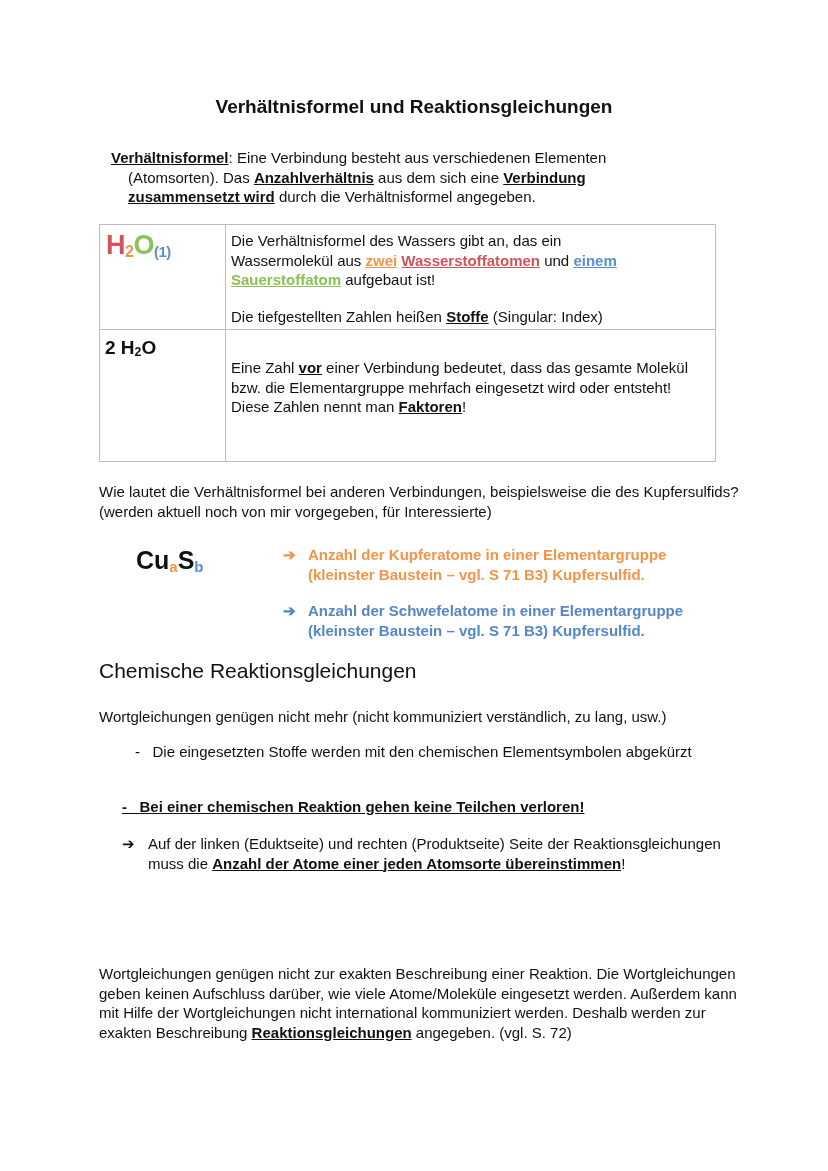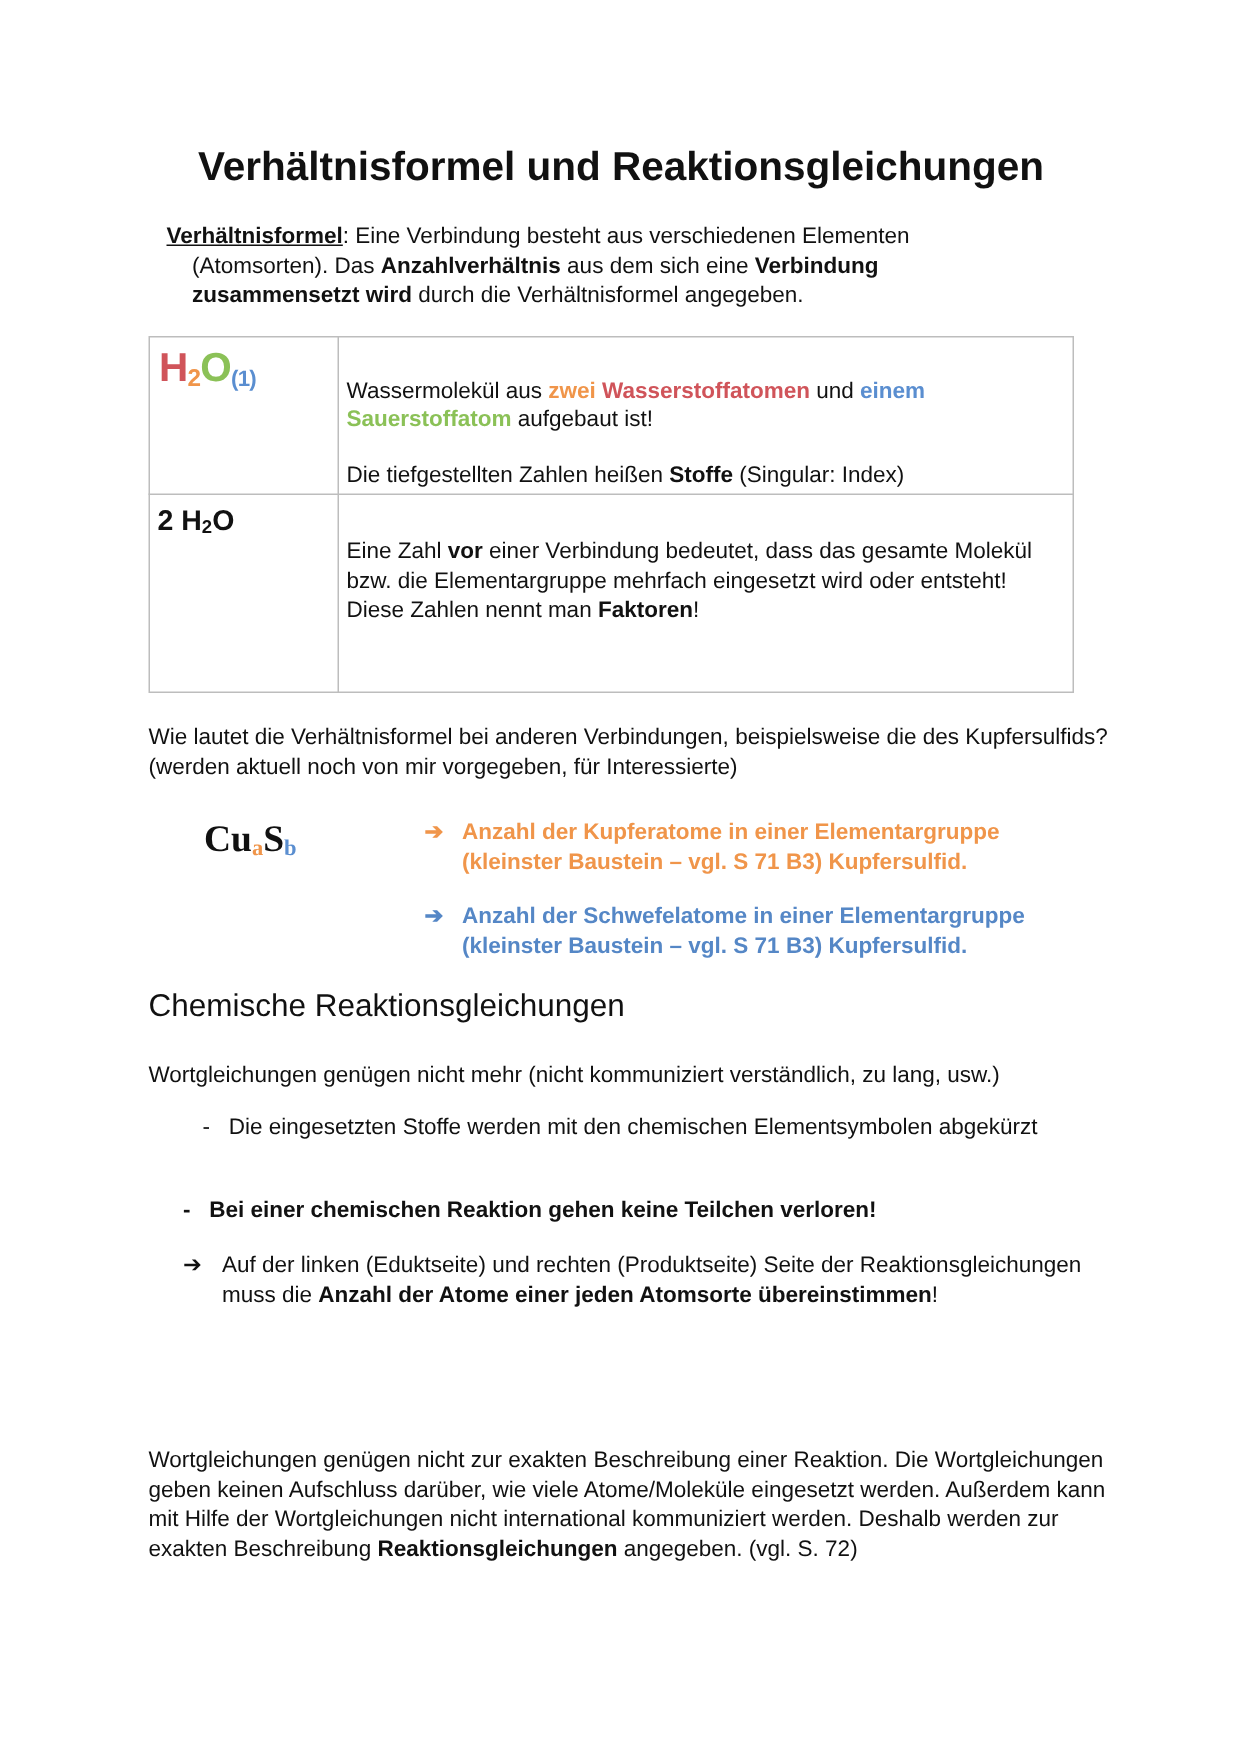--- a/index.html
+++ b/index.html
@@ -3,44 +3,44 @@
 <meta charset="utf-8">
 <style>
   html, body { margin: 0; padding: 0; background: #ffffff; }
   body {
     width: 828px; height: 1171px; position: relative; overflow: hidden;
     font-family: "Liberation Sans", sans-serif; color: #111111;
   }
   .abs { position: absolute; }
   .title {
     left: 0; width: 828px; top: 96px; text-align: center;
-    font-size: 27px; font-weight: bold; color: #111;
+    font-size: 19px; font-weight: bold; color: #111;
   }
   .p { font-size: 15px; line-height: 19.5px; }
-  .b { font-weight: bold; }
+  .b { font-weight: bold; text-decoration: underline; }
   .u { text-decoration: underline; margin-left: 12px; }
   .intro { left: 99px; top: 148px; width: 620px; }
   .intro .indent { padding-left: 29px; display: block; }
   .tbl {
     left: 99px; top: 224px; width: 617px; height: 238px;
     border: 1px solid #bdbdbd; box-sizing: border-box;
   }
   .vline { left: 225px; top: 224px; width: 1px; height: 238px; background: #bdbdbd; }
   .hline { left: 99px; top: 329px; width: 617px; height: 1px; background: #bdbdbd; }
   .h2o {
     left: 106px; top: 230px; font-size: 27px; font-weight: bold; letter-spacing: -0.5px;
   }
   .h2o sub, .cu sub { font-size: 60%; vertical-align: -3px; }
   .cell1 { left: 231px; top: 231px; width: 480px; }
   .cell1 .gap { height: 17px; }
   .twoh2o { left: 105px; top: 337px; font-size: 19px; font-weight: bold; }
   .twoh2o sub { font-size: 65%; vertical-align: -2px; }
   .cell2 { left: 231px; top: 358px; width: 480px; }
   .question { left: 99px; top: 482px; width: 640px; }
-  .cu { left: 136px; top: 546px; font-size: 25px; font-weight: bold; font-family: Liberation Serif, serif; }
+  .cu { left: 136px; top: 546px; font-size: 25px; font-weight: bold; }
   .arrow-item {
     left: 283px; width: 450px; font-size: 15px; line-height: 19.5px; font-weight: bold;
   }
   .arrow-item .arr { position: absolute; left: 0; top: 0; }
   .arrow-item .txt { display: block; padding-left: 25px; }
   .orange { color: #f0954a; }
   .blue { color: #5587c6; }
   .clip { overflow: hidden; }
   .h2 { left: 99px; top: 659px; font-size: 21px; font-weight: normal; }
   .wg1 { left: 99px; top: 707px; width: 640px; }
@@ -65,21 +65,21 @@
   <span class="indent"><span>(Atomsorten). Das </span><span class="b">Anzahlverhältnis</span><span> aus dem sich eine </span><span class="b">Verbindung</span><br><span class="b">zusammensetzt wird</span><span> durch die Verhältnisformel angegeben.</span></span>
 </div>
 
 <div class="abs tbl"></div>
 <div class="abs vline"></div>
 <div class="abs hline"></div>
 
 <div class="abs h2o"><span class="red">H</span><sub class="orng">2</sub><span class="green">O</span><sub class="bl" style="font-size:55%">(1)</sub></div>
 
 <div class="abs p cell1">
-  <br>
+  <span>Die Verhältnisformel des Wassers gibt an, das ein</span><br>
   <span>Wassermolekül aus </span><span class="b orng">zwei</span> <span class="b red">Wasserstoffatomen</span><span> und </span><span class="b bl">einem</span><br>
   <span class="b green">Sauerstoffatom</span><span> aufgebaut ist!</span>
   <div class="gap"></div>
   <span>Die tiefgestellten Zahlen heißen </span><span class="b">Stoffe</span><span> (Singular: Index)</span>
 </div>
 
 <div class="abs twoh2o"><span>2 H</span><sub>2</sub><span>O</span></div>
 
 <div class="abs p cell2">
   <span>Eine Zahl </span><span class="b">vor</span><span> einer Verbindung bedeutet, dass das gesamte Molekül bzw. die Elementargruppe mehrfach eingesetzt wird oder entsteht! Diese Zahlen nennt man </span><span class="b">Faktoren</span><span>!</span>

